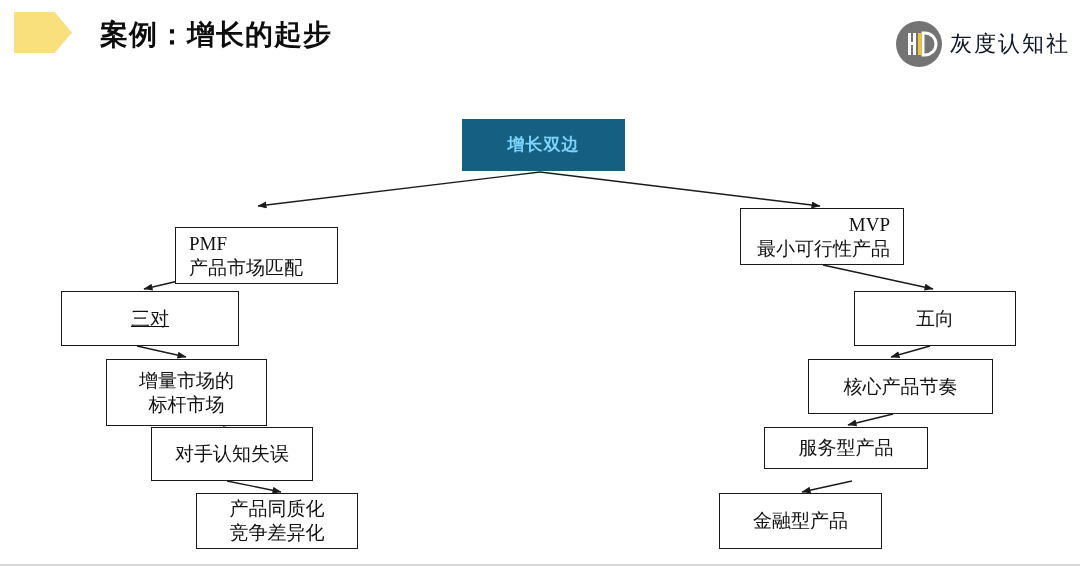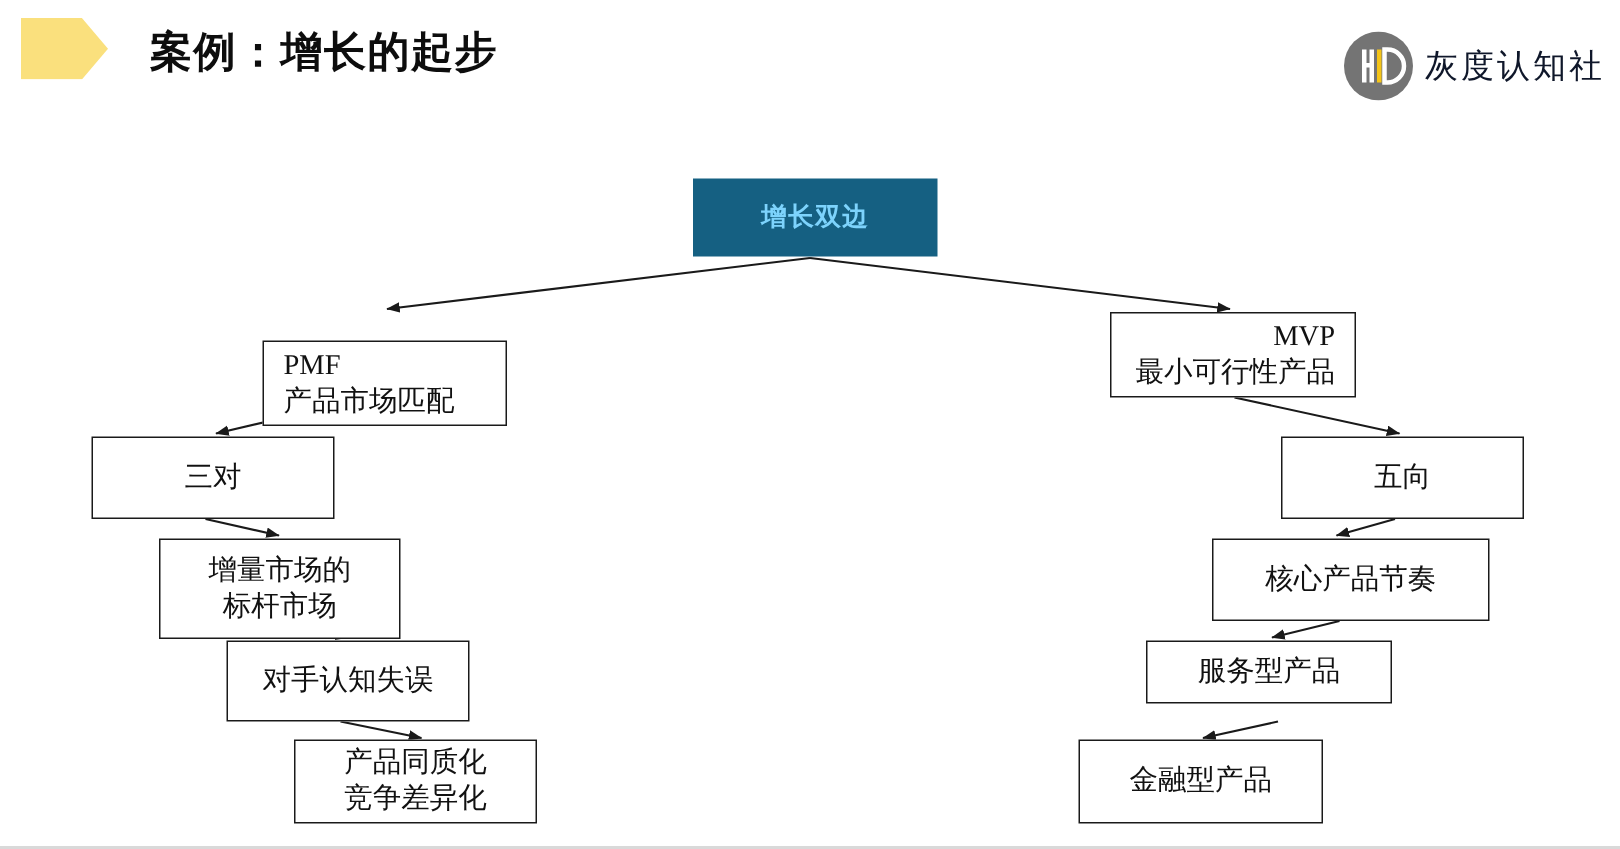--- a/index.html
+++ b/index.html
@@ -33,21 +33,21 @@
     background:#156082; border:none; color:#7dd3fc;
     font-family:"Liberation Sans", sans-serif; font-weight:bold;
     font-size:17px; letter-spacing:1px;
   }
   .node.align-left  { text-align:left;  padding-left:13px; }
   .node.align-right { text-align:right; padding-right:13px; }
 
   
   #n-root   { left:462px; top:119px; width:163px; height:52px; }
   #n-pmf    { left:175px; top:208px; width:163px; height:57px;margin-top:19px; }
-  #n-sandui { left:61px;  top:291px; width:162px; height:55px; }
+  #n-sandui { left:61px;  top:291px; width:178px; height:55px;text-decoration:underline; }
   #n-zeng   { left:106px; top:359px; width:161px; height:67px; }
   #n-dui    { left:151px; top:427px; width:162px; height:54px; }
   #n-tong   { left:196px; top:493px; width:162px; height:56px; }
   #n-mvp    { left:740px; top:208px; width:164px; height:57px; }
   #n-wu     { left:854px; top:291px; width:162px; height:55px; }
   #n-hexin  { left:808px; top:359px; width:185px; height:55px; }
   #n-fuwu   { left:764px; top:427px; width:164px; height:42px; }
   #n-jin    { left:719px; top:493px; width:163px; height:56px; }
 
   .arrows { position:absolute; left:0; top:0; width:1080px; height:566px; pointer-events:none; }

